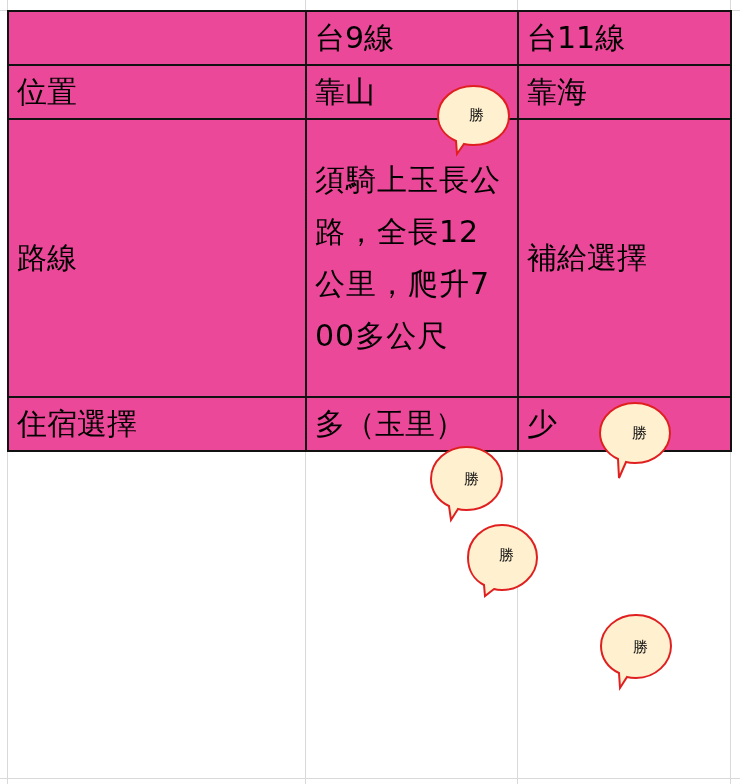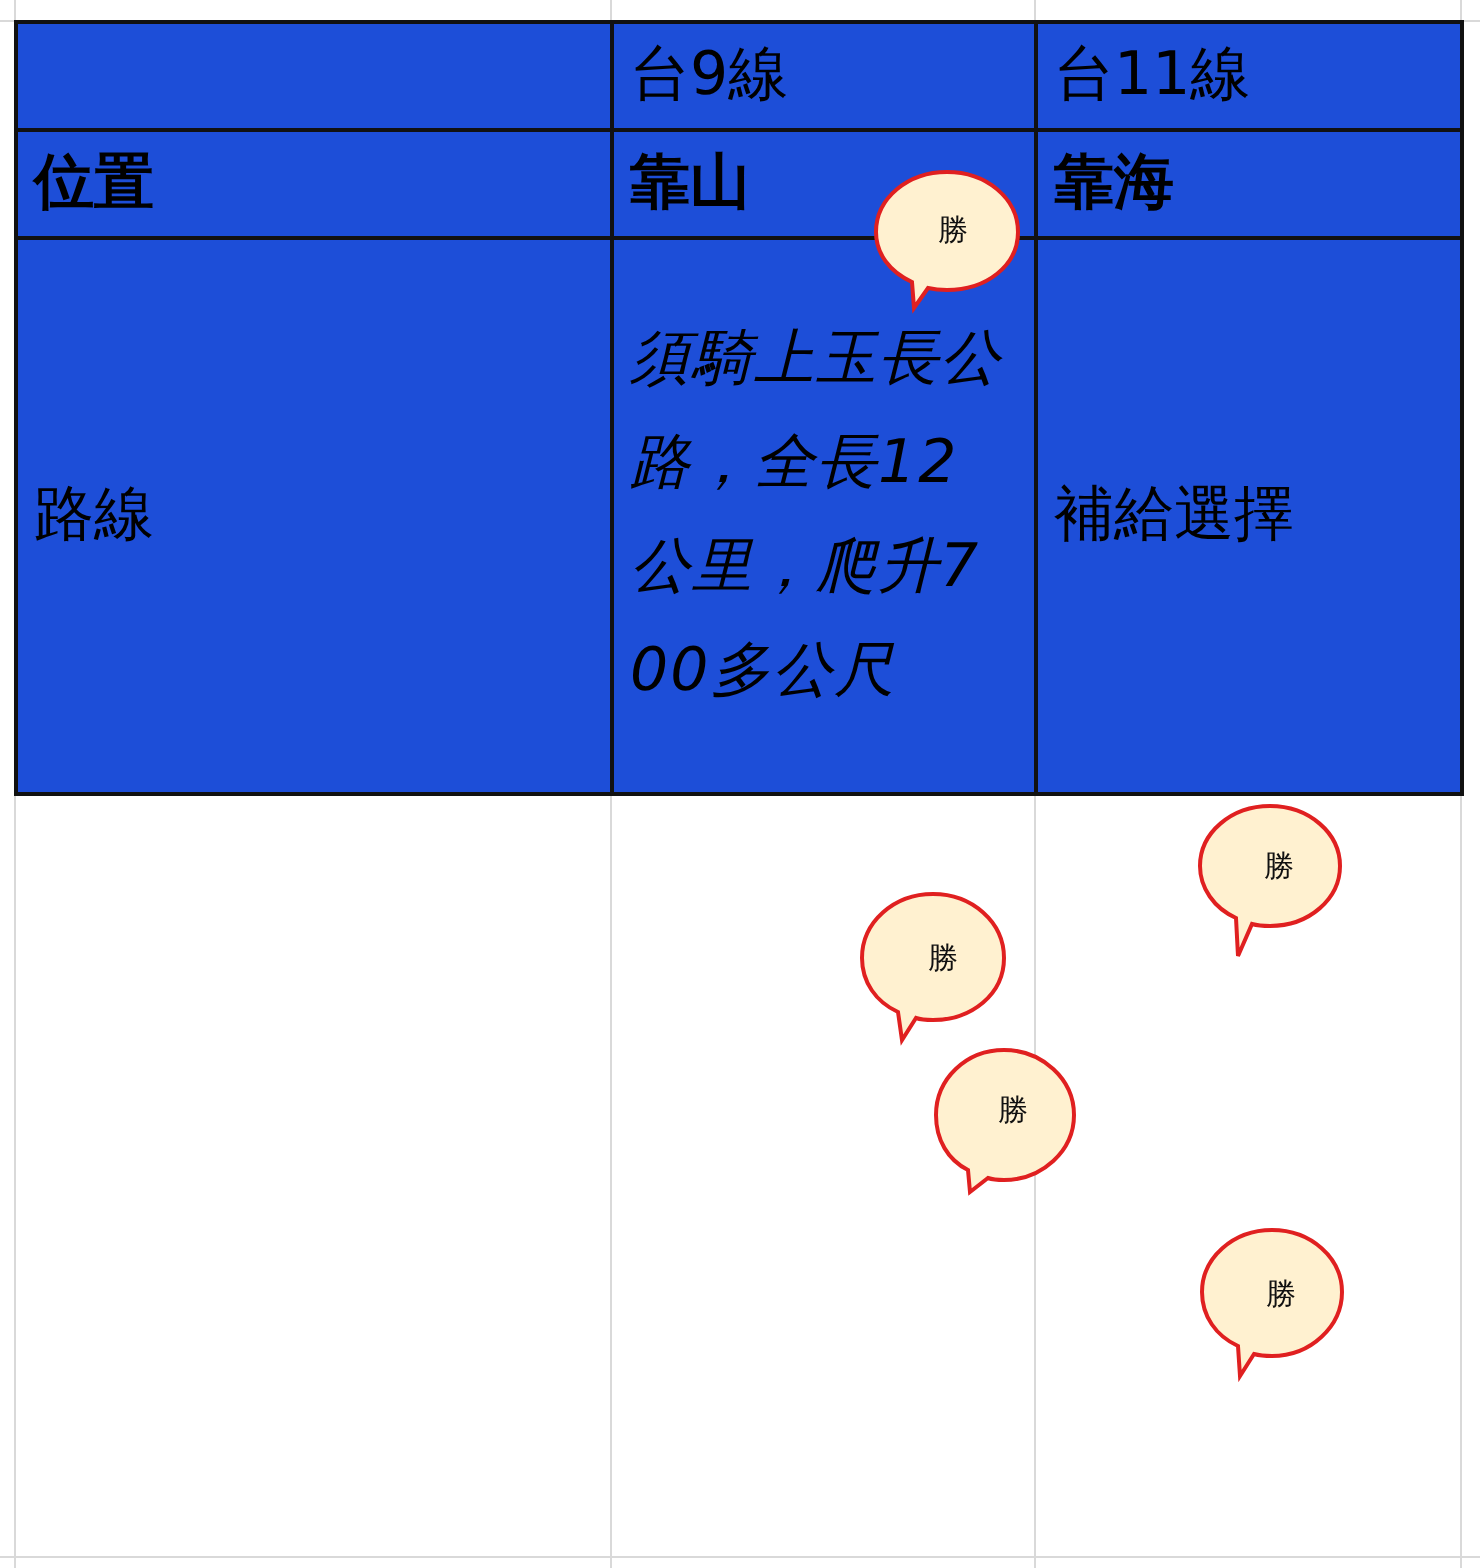--- a/index.html
+++ b/index.html
@@ -2,27 +2,27 @@
 <html><head>
 <meta charset="utf-8">
 <style>
   html, body { margin:0; padding:0; background:#ffffff; }
   body { width:740px; height:784px; position:relative; overflow:hidden;
          font-family: "DejaVu Sans", "Liberation Sans", sans-serif; color:#000; }
   .grid-bg { position:absolute; inset:0; pointer-events:none; }
   .gline-h { position:absolute; left:0; width:740px; height:1px; background:#d9d9d9; }
   .gline-v { position:absolute; top:0; height:784px; width:1px; background:#d9d9d9; }
   table.cmp { position:absolute; left:7px; top:10px; width:723px; border-collapse:collapse;
-              table-layout:fixed; background:#1d4ed8; }
+              table-layout:fixed; background:#ec4899; }
   table.cmp td { border:2px solid #111; padding:0 8px 0 8px; font-size:30px; line-height:52px;
                  vertical-align:middle; white-space:normal; word-break:break-all; }
   col.c0 { width:298px; } col.c1 { width:212px; } col.c2 { width:213px; }
-  tr.r-h td { height:50px; } tr.r-std td { height:50px;font-weight:bold; }
+  tr.r-h td { height:50px; } tr.r-std td { height:50px; }
   tr.r-route td { height:276px; } tr.r-scenery td { height:165px; }
-  td.wrap { line-height:53px; letter-spacing:1px;font-style:italic; }
+  td.wrap { line-height:53px; letter-spacing:1px; }
   .bubble { position:absolute; }
   .bubble svg { position:absolute; left:0; top:0; overflow:visible; }
   .bubble .blabel { position:absolute; font-size:15px; line-height:18px; color:#111; }
 </style>
 </head>
 <body>
 
 <div class="grid-bg">
   <div class="gline-v" style="left:7px"></div>
   <div class="gline-v" style="left:305px"></div>
@@ -46,20 +46,25 @@
   </tr>
   <tr class="r-std">
     <td>位置</td>
     <td>靠山</td>
     <td>靠海</td>
   </tr>
   <tr class="r-route">
     <td>路線</td>
     <td class="wrap">須騎上玉長公路，全長12公里，爬升700多公尺</td>
     <td>補給選擇</td>
+  </tr>
+  <tr class="r-std">
+    <td>住宿選擇</td>
+    <td>多（玉里）</td>
+    <td>少</td>
   </tr>
 </tbody>
   </table>
 
 <div class="bubble" style="left:437px;top:85px;">
   <svg width="74" height="70">
     <path d="M36.5,1 C56,1 72,14 72,31 C72,48 56,60 36.5,60 C33,60 30,59.7 27,59 L20,69 L19,56 C8,51 1,42 1,31 C1,14 17,1 36.5,1 Z" fill="#FFF1D0" stroke="#E02020" stroke-width="2"></path>
   </svg>
   <span class="blabel" style="left:32px;top:21px;">勝</span>
 </div>

